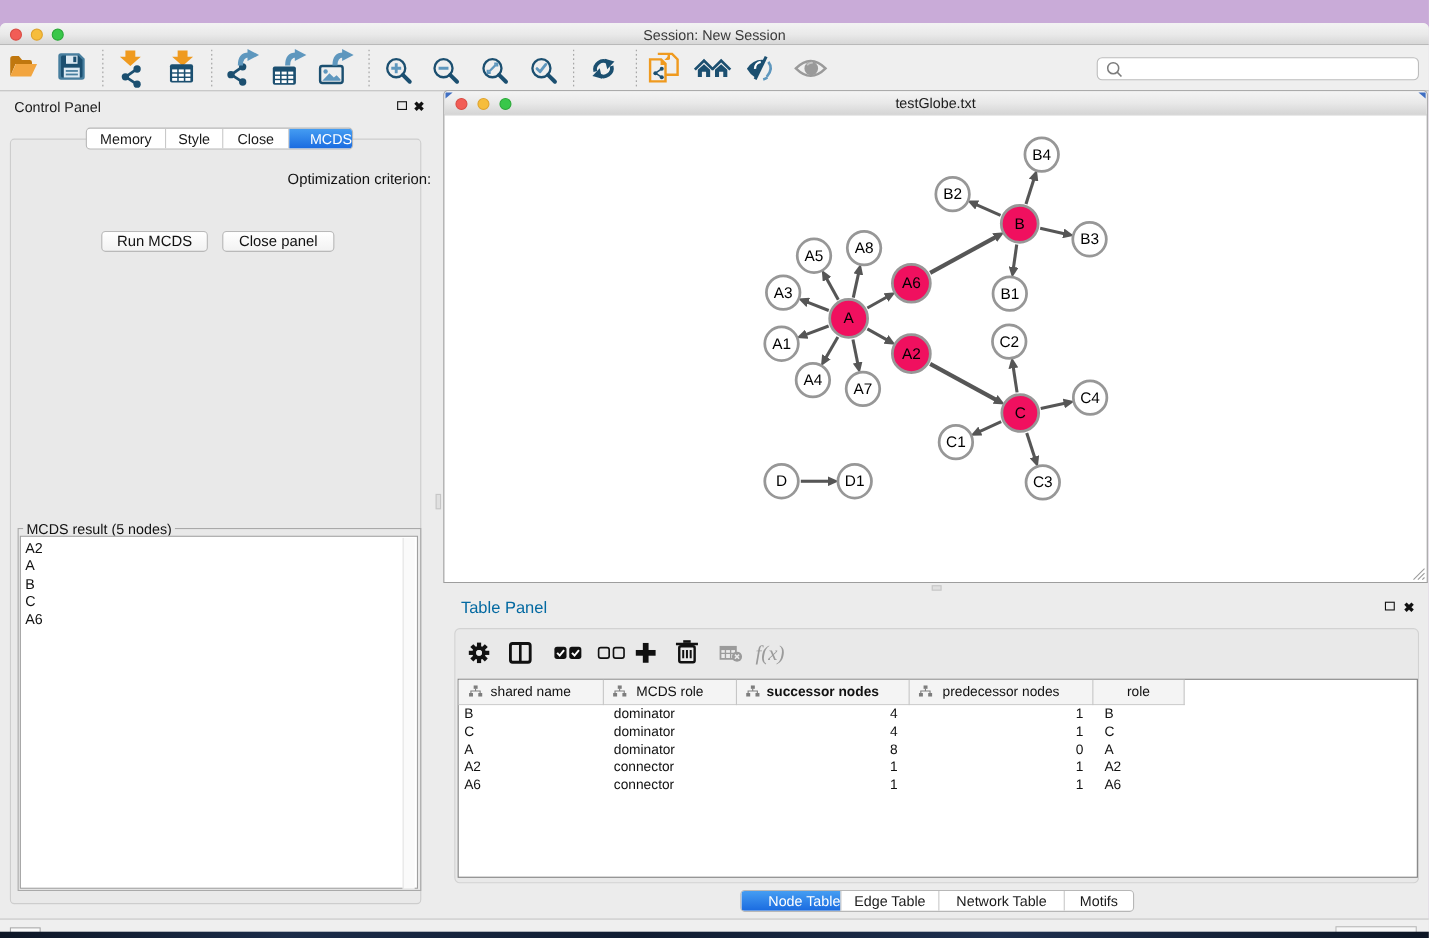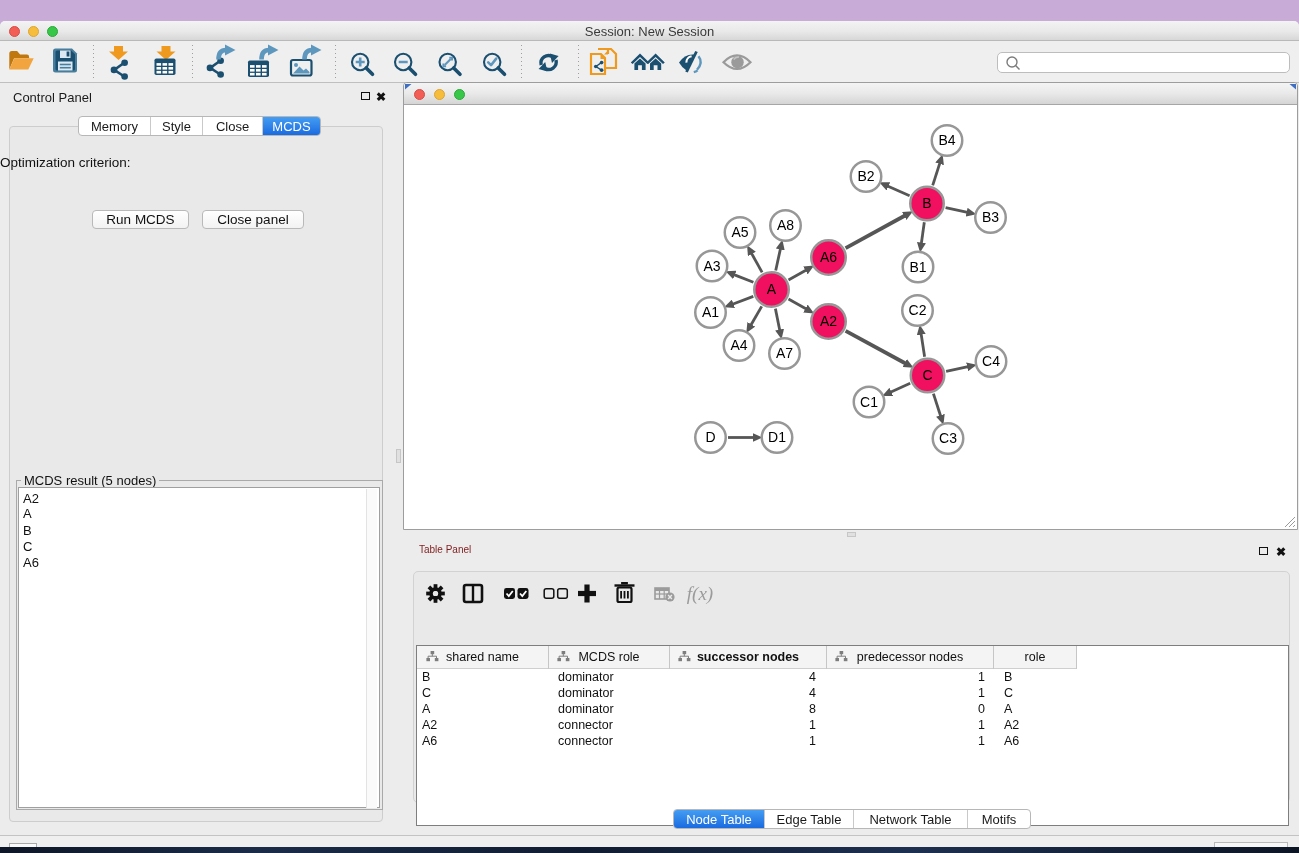--- a/index.html
+++ b/index.html
@@ -21,45 +21,45 @@
   
   .cp-title { position:absolute; left:13px; top:69px; font-size:13px; color:#1a1a1a; }
   .float-btn { position:absolute; width:9px; height:8px; border:1.5px solid #111; background:transparent; }
   .close-x { position:absolute; font-size:12px; font-weight:bold; color:#111; }
   .subpanel { position:absolute; left:9px; top:105px; width:374px; height:696px; background:#e9e9e9;
     border:1px solid #cdcdcd; border-radius:4px; }
   .tabs { position:absolute; left:78px; top:95px; height:20px; display:flex; border:1px solid #b7b7b7;
     border-radius:4px; background:#fff; overflow:hidden; z-index:5; }
   .tab { font-size:13px; color:#1a1a1a; text-align:center; line-height:19px; border-right:1px solid #c9c9c9; }
   .tab:last-child { border-right:none; }
-  .tab.sel { background:linear-gradient(#459df2, #1a6be0); color:#fff; }
-  .opt-label { position:absolute; left:0; width:392px; top:134px; text-align:left; font-size:13.5px; color:#111; }
+  .tab.sel { background:linear-gradient(#459df2, #1a6be0); color:#fff;text-align:right; }
+  .opt-label { position:absolute; left:0; width:392px; top:134px; text-align:right; font-size:13.5px; color:#111; }
   .dropdown { position:absolute; left:43px; top:156px; width:310px; height:21px; background:#fff;
     border:1px solid #b5b5b5; border-radius:4.5px; }
   .dd-btn { position:absolute; right:-1px; top:-1px; width:21px; height:21px; border-radius:0 4.5px 4.5px 0;
     background:linear-gradient(#4ba1f5, #1e6ee5); }
   .dd-text { position:absolute; left:12px; top:2px; font-size:13.5px; color:#111; }
   .aqua-btn { position:absolute; height:19px; background:linear-gradient(#ffffff,#f2f2f2); border:1px solid #b9b9b9;
     border-radius:4px; font-size:13.5px; color:#111; text-align:center; }
   .fieldset { position:absolute; left:16px; top:459px; width:367px; height:330px; border:1px solid #a9a9a9; }
   .fieldset-label { position:absolute; left:21px; top:452px; background:#e9e9e9; padding:0 3px; font-size:13px; color:#111; }
   .listbox { position:absolute; left:18px; top:466px; padding-top:2px; width:362px; height:321px; background:#fff; border:1px solid #9f9f9f; }
   .listbox .sc { position:absolute; right:2px; top:1px; width:11px; height:319px; background:#fafafa; border-left:1px solid #e3e3e3; }
   .li { font-size:13px; color:#111; padding-left:4px; height:16.3px; }
   
   .netwin { position:absolute; left:403px; top:61px; width:895px; height:448px; background:#fff;
     border:1px solid #9d9d9d; border-radius:4px 4px 0 0; }
   .net-titlebar { position:absolute; left:0; top:0; width:100%; height:22px;
     background:linear-gradient(#f4f4f4, #e9e9e9 50%, #d5d5d5); border-bottom:1px solid #a6a6a6; border-radius:4px 4px 0 0; }
   .net-title { position:absolute; width:100%; top:3px; text-align:center; font-size:13px; color:#1a1a1a; }
   
-  .tp-title { position:absolute; left:419px; top:523px; font-size:10px; color:#7f1d1d;text-align:right; }
+  .tp-title { position:absolute; left:419px; top:523px; font-size:15px; color:#0369a1;text-align:right; }
   .tp-box { position:absolute; left:413px; top:550px; width:877px; height:232px; background:#e9e9e9;
     border:1px solid #d2d2d2; border-radius:5px; }
-  .tbl { position:absolute; left:416px; top:624px; width:873px; height:181px; background:#fff; border:1px solid #7e7e7e;padding-left:40px; }
+  .tbl { position:absolute; left:416px; top:596px; width:873px; height:181px; background:#fff; border:1px solid #7e7e7e;padding-left:40px; }
   .tbl-head { position:absolute; left:0; top:0; height:23px; background:#f4f4f4; border-bottom:1px solid #cfcfcf; }
   .th { position:absolute; top:0; height:23px; border-right:1px solid #c6c6c6; font-size:12.5px; color:#111;
     text-align:center; line-height:23px; }
   .td { position:absolute; font-size:12.5px; color:#111; height:16px; line-height:16px; }
   .btabs { position:absolute; left:673px; top:788px; height:20px; display:flex; border:1px solid #b7b7b7;
     border-radius:4px; background:#fff; overflow:hidden; }
   
   .statusbar { position:absolute; left:0; top:814px; width:1299px; height:31px; background:#efefef; border-top:1px solid #c3c3c3; }
   .mem-btn { position:absolute; right:11px; top:6px; width:74px; height:23px; background:#f7f7f7; border:1px solid #b9b9b9; font-size:11.5px; color:#111; }
   .desk-strip { position:absolute; left:0; top:847px; width:1299px; height:6px;
@@ -262,20 +262,21 @@
     <div class="sc"></div>
   </div>
   <div style="position:absolute; left:396px; top:428px; width:5px; height:14px; background:#e0e0e0; border:1px solid #c6c6c6;"></div>
   <div style="position:absolute; left:847px; top:511px; width:9px; height:5px; background:#e0e0e0; border:1px solid #c6c6c6;"></div>
 
   <div class="netwin">
     <div class="net-titlebar">
       <div class="tl" style="position:absolute; left:9.5px; top:5.5px; width:11px; height:11px; border-radius:50%; background:#f25d56; border:0.5px solid #d94c44;"></div>
       <div class="tl" style="position:absolute; left:29.5px; top:5.5px; width:11px; height:11px; border-radius:50%; background:#f6bd3c; border:0.5px solid #dfa32e;"></div>
       <div class="tl" style="position:absolute; left:49.5px; top:5.5px; width:11px; height:11px; border-radius:50%; background:#39c74a; border:0.5px solid #2aa838;"></div>
+      <div class="net-title">testGlobe.txt</div>
       <svg width="14" height="14" style="position:absolute;left:0;top:0">
           <path d="M0,0 L12,0 L0,10 z" fill="none"></path>
           <path d="M1,1 L7.5,1 L1,6.5 z" fill="#3f6fc2"></path>
         </svg>
       <svg width="14" height="14" style="position:absolute;right:0;top:0">
           <path d="M13,1 L6.5,1 L13,6.5 z" fill="#3f6fc2"></path>
         </svg>
     </div>
     <svg id="graph" width="893" height="424" style="position:absolute;left:0;top:23px">
       <defs>

